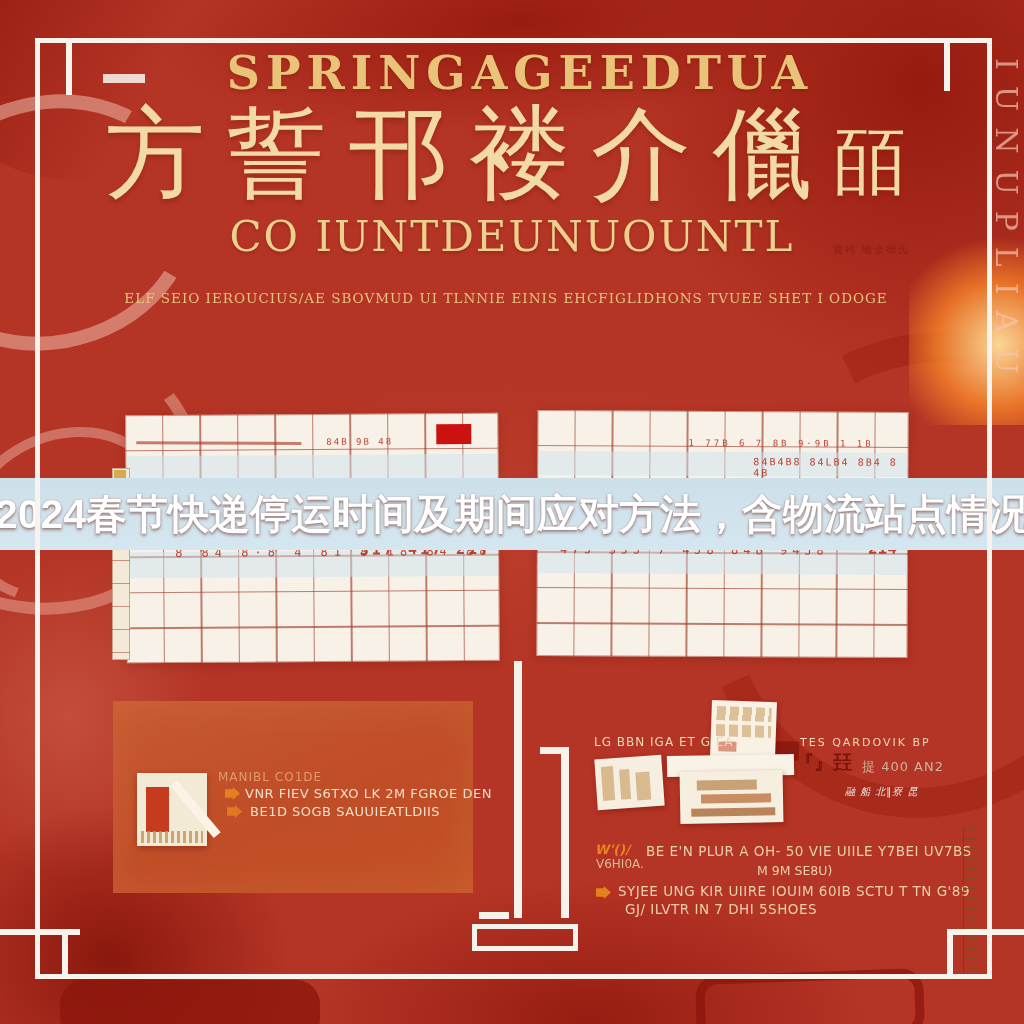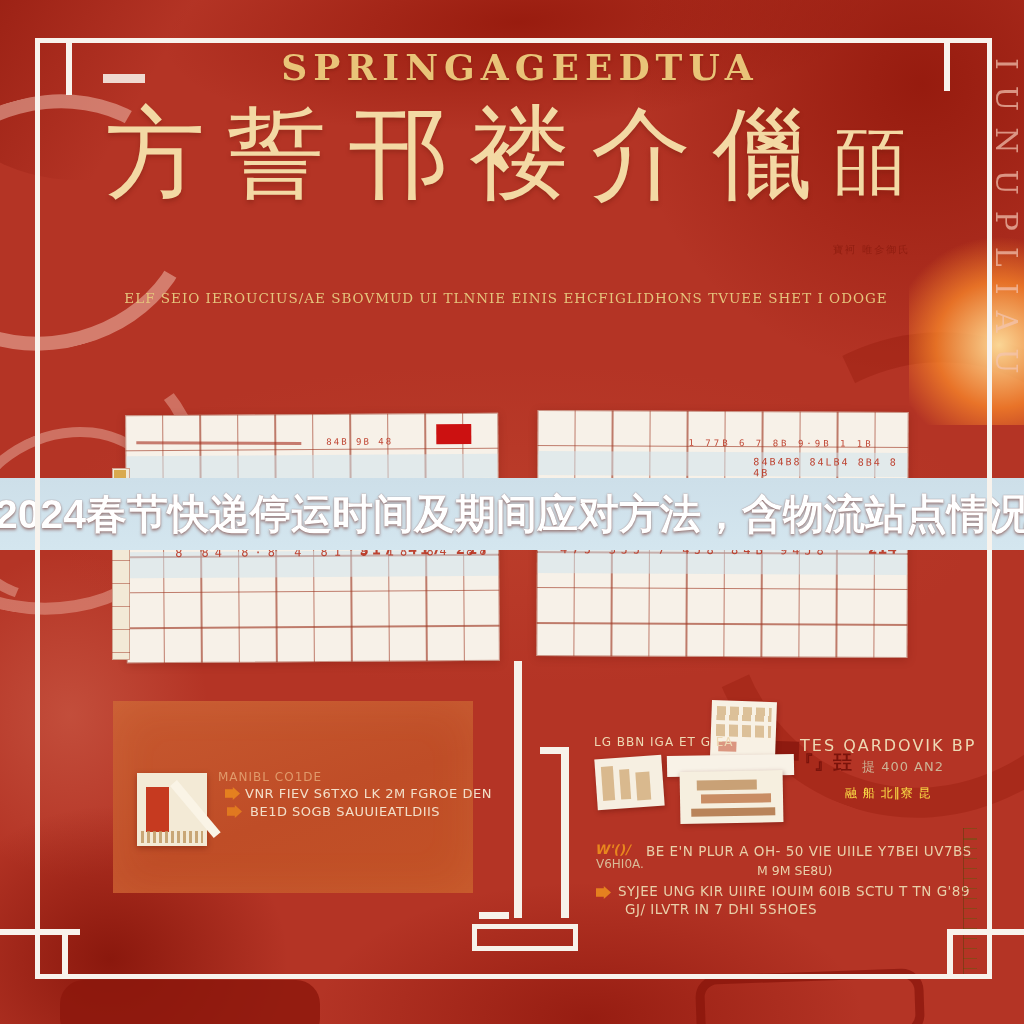--- a/index.html
+++ b/index.html
@@ -42,21 +42,21 @@
     color:rgba(243,197,178,.7);}
 
   
   .frame{background:#f8f3ed;z-index:8;}
   .frame-main{left:35px;top:38px;width:957px;height:941px;border:5px solid #f8f3ed;
     box-sizing:border-box;background:transparent;z-index:8;}
 
   
   .hdr-dash{left:103px;top:74px;width:42px;height:9px;background:#f6ece4;opacity:.9;z-index:6;}
   .title-latin{left:0;right:0;top:46px;text-align:center;font-family:"DejaVu Serif",serif;
-    font-size:36px;font-weight:600;letter-spacing:6px;color:#e9c478;
+    font-size:46px;font-weight:600;letter-spacing:6px;color:#e9c478;
     text-shadow:0 2px 3px rgba(110,25,12,.35);z-index:6;padding-left:16px;}
   .glyph-row{left:105px;right:118px;top:104px;display:flex;justify-content:space-between;
     align-items:flex-end;z-index:6;}
   .glyph-row span{font-family:"DejaVu Serif",serif;font-size:100px;line-height:1;
     color:#f3d9a4;text-shadow:0 3px 4px rgba(110,25,12,.35);}
   .glyph-row span.small{font-size:72px;padding-bottom:6px;}
   .subtitle-latin{left:0;right:0;top:212px;text-align:center;font-family:"DejaVu Serif",serif;
     font-size:42px;letter-spacing:2px;color:#ecd08e;text-shadow:0 2px 3px rgba(110,25,12,.35);z-index:6;}
   .seal-txt{left:833px;top:243px;font-size:10px;letter-spacing:2px;color:#8f1d10;z-index:6;}
   .tagline{left:0;right:12px;text-align:center;font-family:"DejaVu Serif",serif;
@@ -143,25 +143,25 @@
     transform:rotate(2deg);z-index:5;}
   .white-bar{left:667px;top:755px;width:127px;height:21px;background:#f8f2e7;
     transform:rotate(-1deg);z-index:6;box-shadow:0 2px 4px rgba(90,15,8,.35);}
   .card-main{left:680px;top:771px;width:103px;height:52px;background:#f6efdf;transform:rotate(-1deg);}
   .cm-b1{left:17px;top:9px;width:60px;height:10px;background:#c9a176;}
   .cm-b2{left:21px;top:23px;width:70px;height:9px;background:#c98d64;}
   .cm-b3{left:11px;top:37px;width:84px;height:8px;background:#b9845a;}
 
   .clu{z-index:7;color:#eed9b4;}
   .clu-left{left:594px;top:735px;font-size:12px;letter-spacing:1px;}
-  .clu-tr{left:800px;top:736px;font-size:16px;letter-spacing:2px;}
+  .clu-tr{left:800px;top:736px;font-size:11px;letter-spacing:2px;}
   .clu-dark{left:795px;top:750px;font-family:"DejaVu Serif",serif;font-size:19px;
     font-weight:bold;color:#7a130b;}
   .clu-light{left:862px;top:758px;font-size:13px;letter-spacing:1px;color:#cdb496;}
-  .clu-br{left:845px;top:785px;font-size:12px;letter-spacing:1px;color:#fde047;}
+  .clu-br{left:845px;top:785px;font-size:10px;letter-spacing:1px;color:#e5e5e5;font-style:italic;}
 
   
   .note{z-index:6;color:#e9d0aa;}
   .na-pre{left:596px;top:842px;font-size:13px;font-weight:bold;color:#e8871e;transform:skewX(-12deg);}
   .na{left:646px;top:843px;font-size:13.5px;letter-spacing:.5px;}
   .nb-l{left:596px;top:857px;font-size:12px;color:#d9bb97;}
   .nb-m{left:757px;top:863px;font-size:12.5px;}
   .nc-bullet{left:596px;top:886px;}
   .nc{left:618px;top:883px;font-size:13.5px;letter-spacing:.5px;}
   .nd{left:625px;top:901px;font-size:13.5px;letter-spacing:.5px;}
@@ -204,20 +204,21 @@
   <div class="txt title-latin">SPRINGAGEEDTUA</div>
   <div class="abs glyph-row">
     <span>方</span>
     <span>誓</span>
     <span>邗</span>
     <span>褛</span>
     <span>介</span>
     <span>儠</span>
     <span class="small">皕</span>
   </div>
+  <div class="txt subtitle-latin">CO IUNTDEUNUOUNTL</div>
   <div class="txt seal-txt">寶袔 唯㐱御氏</div>
   <div class="txt tagline l1">ELF SEIO IEROUCIUS/AE SBOVMUD UI TLNNIE EINIS EHCFIGLIDHONS TVUEE SHET I ODOGE</div>
 
   <div class="abs cal cal-left">
     <div class="abs halo-t"></div>
     <div class="abs halo-b"></div>
     <div class="abs red-cell"></div>
     <div class="abs cl-stroke"></div>
     <div class="marks cl-top">84B 9B 48</div>
     <div class="marks cl-mid">8 84 8·8 4 81 8 18 84 88</div>

